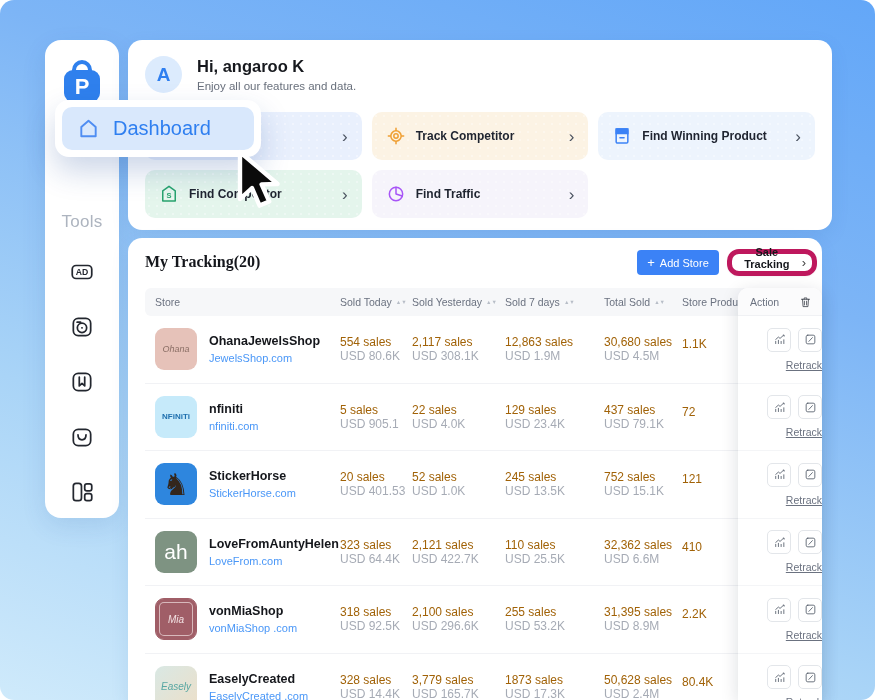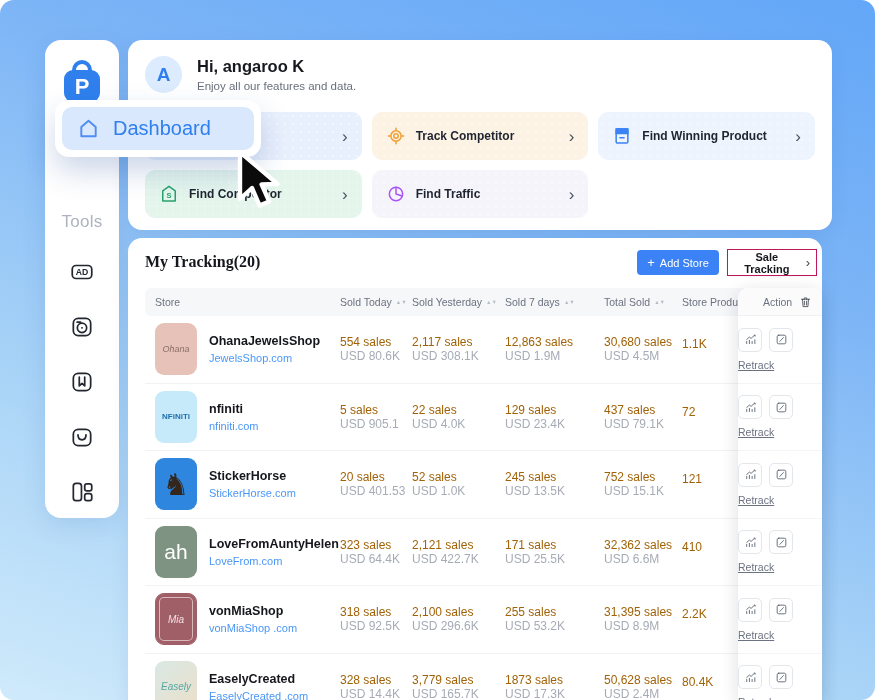--- a/index.html
+++ b/index.html
@@ -37,46 +37,46 @@
   .fcard .flabel{font-size:12px;font-weight:600;color:#1f2430;white-space:nowrap;}
   .fcard .chev{margin-left:auto;font-size:17px;color:#4b5360;line-height:1;}
   .fcard svg{width:20px;height:20px;flex:none;}
   
   .tracking-card{position:absolute;left:128px;top:238px;width:694px;height:476px;background:#fff;border-radius:14px;
     box-shadow:0 6px 18px rgba(43,85,160,.10);}
   .tracking-title{position:absolute;left:17px;top:15px;font-size:16px;font-weight:800;color:#15171c;font-family:Liberation Serif, serif;}
   .add-store{position:absolute;left:509px;top:12px;width:82px;height:25px;background:#3b82f6;color:#fff;border:none;
     border-radius:4px;font-size:11px;display:flex;align-items:center;justify-content:center;gap:5px;cursor:pointer;font-family:inherit;}
   .add-store .plus{font-size:13px;line-height:1;}
-  .sale-tracking{position:absolute;left:599px;top:11px;width:90px;height:27px;background:#fff;border:1px solid #be185d;
-    border-radius:0;font-size:11px;font-weight:700;color:#15171c;display:flex;align-items:center;justify-content:center;gap:6px;
+  .sale-tracking{position:absolute;left:599px;top:11px;width:90px;height:27px;background:#fff;border:5px solid #be185d;
+    border-radius:12px;font-size:11px;font-weight:700;color:#15171c;display:flex;align-items:flex-end;justify-content:center;gap:6px;
     cursor:pointer;box-shadow:0 1px 2px rgba(0,0,0,.04);font-family:inherit;}
   .sale-tracking .chev{font-size:13px;font-weight:400;color:#444;}
   .thead{position:absolute;left:17px;top:50px;width:660px;height:28px;background:#f6f7f9;border-radius:6px;
     display:grid;grid-template-columns:195px 72px 93px 99px 78px 123px;align-items:center;font-size:10.5px;color:#6b7280;}
   .thead .hcell{display:flex;align-items:center;gap:4px;white-space:nowrap;overflow:hidden;}
   .thead .hcell:first-child{padding-left:10px;}
   .sort{display:inline-flex;flex-direction:column;line-height:5px;font-size:5.5px;color:#b7bdc7;cursor:pointer;}
   .rows{position:absolute;left:17px;top:78px;width:660px;}
   .trow{display:grid;grid-template-columns:195px 72px 93px 99px 78px 123px;height:67.5px;border-bottom:1px solid #f1f2f5;align-items:center;}
   .cell.store{display:flex;align-items:center;gap:12px;padding-left:10px;}
-  .avatar{width:42px;height:52px;border-radius:9px;flex:none;display:flex;align-items:center;justify-content:center;
+  .avatar{width:42px;height:42px;border-radius:9px;flex:none;display:flex;align-items:center;justify-content:center;
     text-align:center;overflow:hidden;}
   .store-name{font-size:12.5px;font-weight:700;color:#15171c;}
   .store-domain{display:block;margin-top:4px;font-size:11px;color:#4a97f7;text-decoration:none;cursor:pointer;}
   .cell.num .sales{font-size:12px;font-weight:400;color:#a16207;white-space:nowrap;}
   .cell.num .usd{margin-top:0;font-size:12px;color:#a6abb5;min-height:10px;white-space:nowrap;}
   
   .action-panel{position:absolute;left:738px;top:288px;width:84px;height:412px;background:#fff;border-radius:10px 10px 0 0;
     box-shadow:0 4px 18px rgba(15,23,42,.14);z-index:5;}
   .action-head{height:28px;background:#fbfbfc;border-bottom:1px solid #f0f1f4;border-radius:10px 10px 0 0;
-    display:flex;align-items:center;justify-content:space-between;padding:0 10px 0 25px;font-size:10.5px;color:#6b7280;}
+    display:flex;align-items:center;justify-content:space-between;padding:0 10px 0 12px;font-size:10.5px;color:#6b7280;}
   .trash-btn{border:none;background:none;padding:0;cursor:pointer;display:flex;}
   .trash-btn svg{width:13px;height:14px;stroke:#3c414b;fill:none;stroke-width:1.5;stroke-linecap:round;}
-  .prow{height:67.5px;border-bottom:1px solid #f4f5f7;display:flex;flex-direction:column;align-items:flex-start;justify-content:center;}
+  .prow{height:67.5px;border-bottom:1px solid #f4f5f7;display:flex;flex-direction:column;align-items:flex-end;justify-content:center;}
   .btns{display:flex;gap:7px;}
   .ibtn{width:24px;height:24px;border:1px solid #e3e6ea;background:#fff;border-radius:5px;cursor:pointer;padding:0;
     display:flex;align-items:center;justify-content:center;}
   .ibtn svg{width:13px;height:13px;stroke:#4b5563;fill:none;stroke-width:1.5;stroke-linecap:round;stroke-linejoin:round;}
   .retrack{margin-top:7px;font-size:10.5px;color:#6b7280;text-decoration:underline;cursor:pointer;}
 </style>
 </head>
 <body>
 
 <div class="canvas">
@@ -327,21 +327,21 @@
         </div>
         <div class="cell num">
             <div class="sales">323 sales</div>
             <div class="usd">USD 64.4K</div>
           </div>
         <div class="cell num">
             <div class="sales">2,121 sales</div>
             <div class="usd">USD 422.7K</div>
           </div>
         <div class="cell num">
-            <div class="sales">171 sales</div>
+            <div class="sales">110 sales</div>
             <div class="usd">USD 25.5K</div>
           </div>
         <div class="cell num">
             <div class="sales">32,362 sales</div>
             <div class="usd">USD 6.6M</div>
           </div>
         <div class="cell num">
             <div class="sales">410</div>
             <div class="usd"></div>
           </div>

